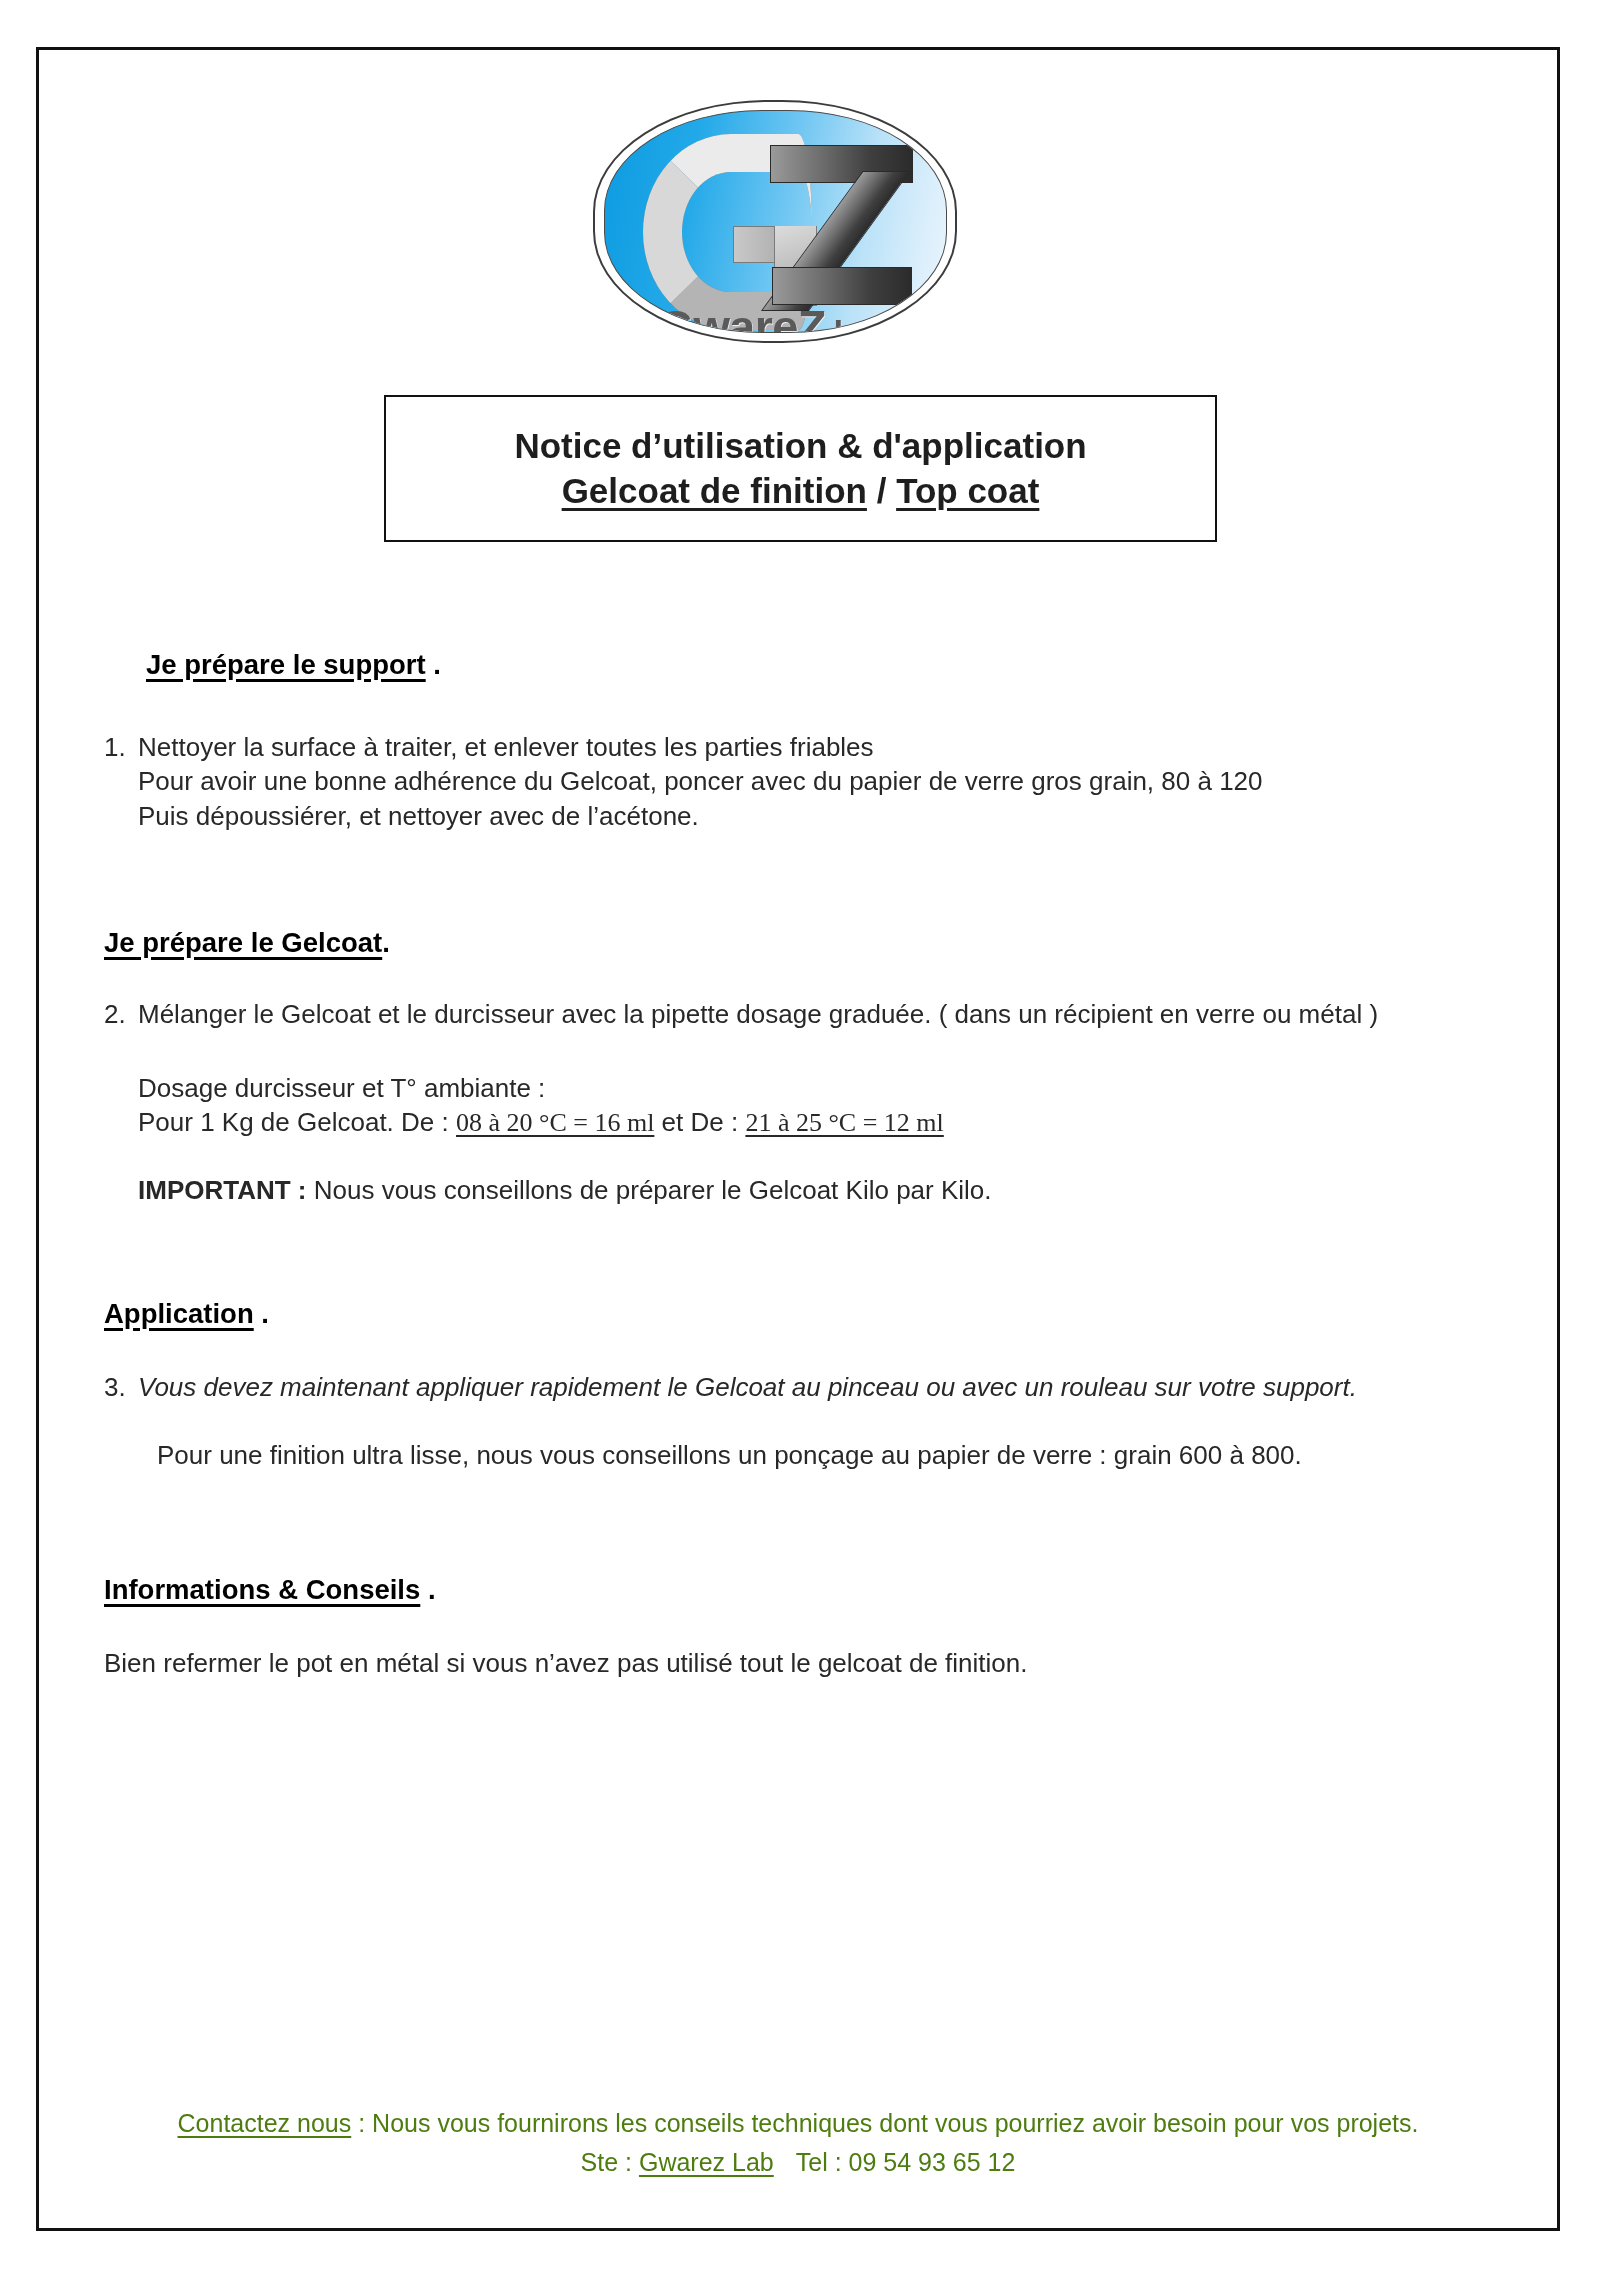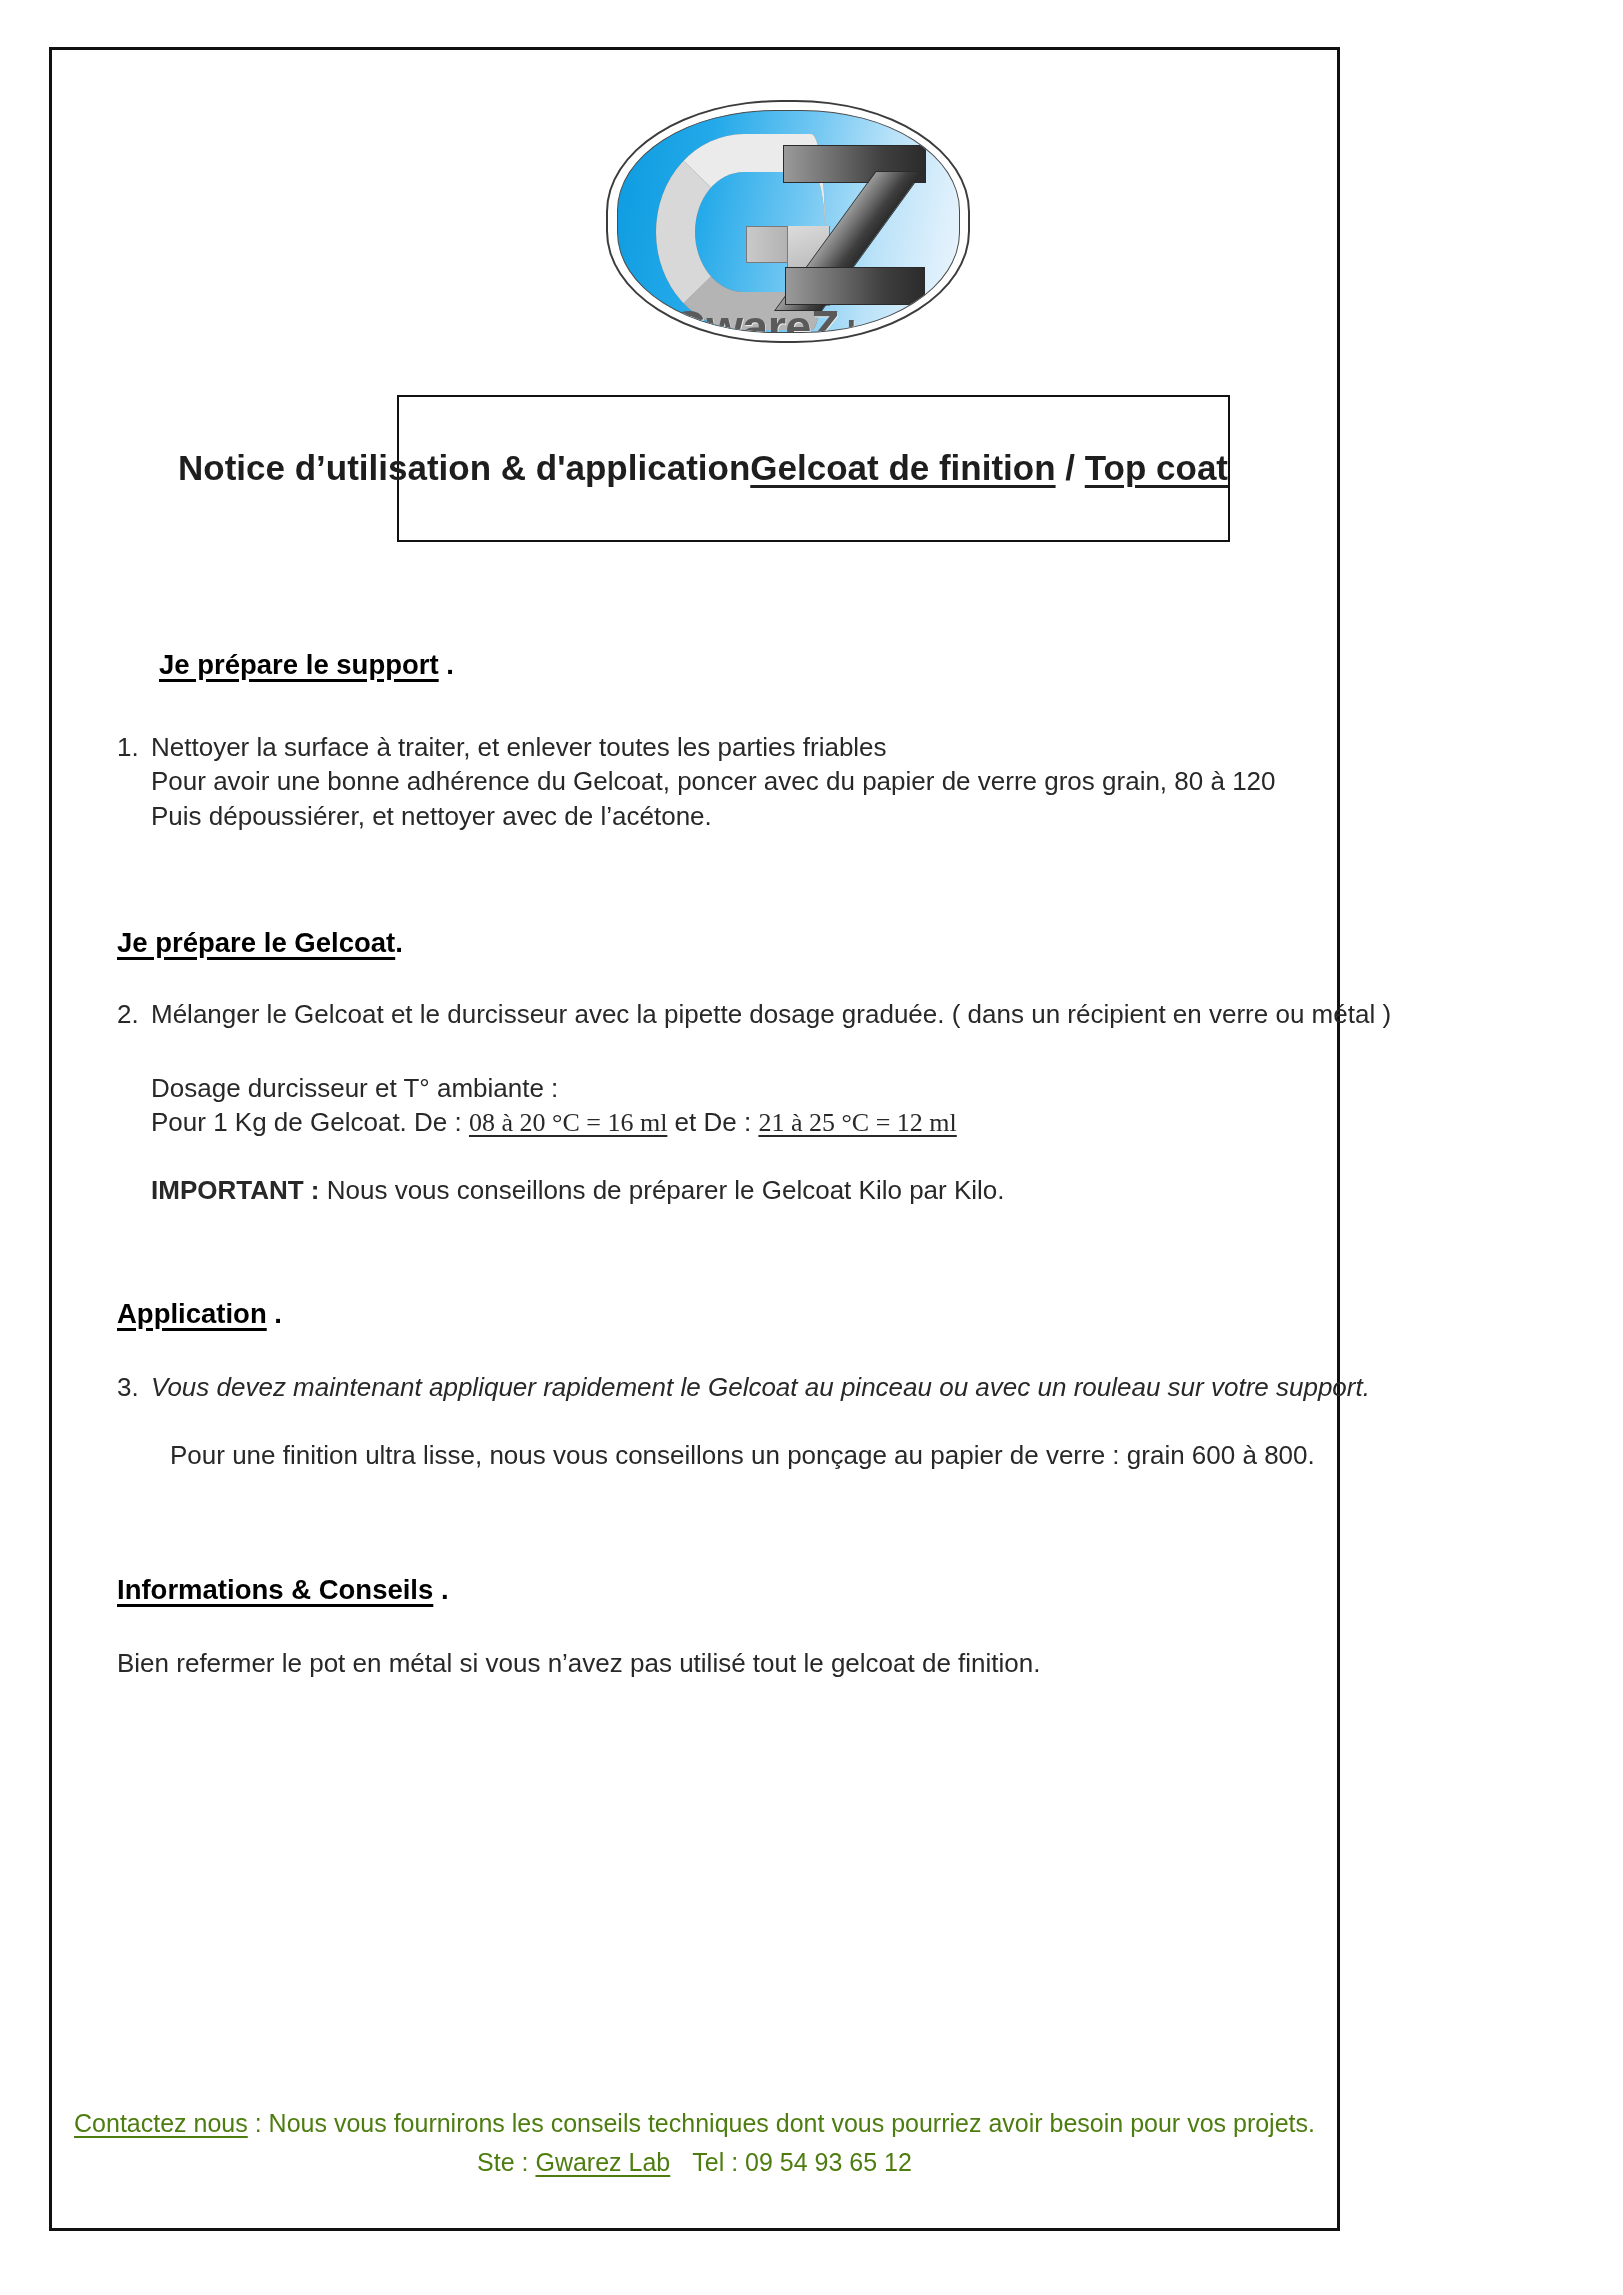--- a/index.html
+++ b/index.html
@@ -10,23 +10,23 @@
   body {
     width: 1623px;
     height: 2295px;
     font-family: "Liberation Sans", sans-serif;
     color: #282828;
     -webkit-font-smoothing: antialiased;
   }
 
   .page {
     position: absolute;
-    left: 49px;
+    left: 36px;
     top: 47px;
-    width: 1291px;
+    width: 1524px;
     height: 2184px;
     border: 3.3px solid #111111;
     box-sizing: border-box;
     background: #ffffff;
   }
 
   
   .logo-wrap {
     position: absolute;
     left: 554px;   
@@ -132,23 +132,23 @@
   
   .title-box {
     position: absolute;
     left: 345px;
     top: 345px;
     width: 833px;
     height: 147px;
     border: 2.6px solid #111111;
     box-sizing: border-box;
     display: flex;
-    flex-direction: row;
+    flex-direction: column;
     align-items: center;
-    justify-content: flex-end;
+    justify-content: center;
   }
   .title-line {
     font-size: 35px;
     font-weight: bold;
     color: #1e1e1e;
     line-height: 1.28;
     white-space: nowrap;
   }
   .u-thick { text-decoration: underline; text-decoration-thickness: 2.6px; text-underline-offset: 4.6px; }
   .blk { position: absolute; white-space: nowrap; }

